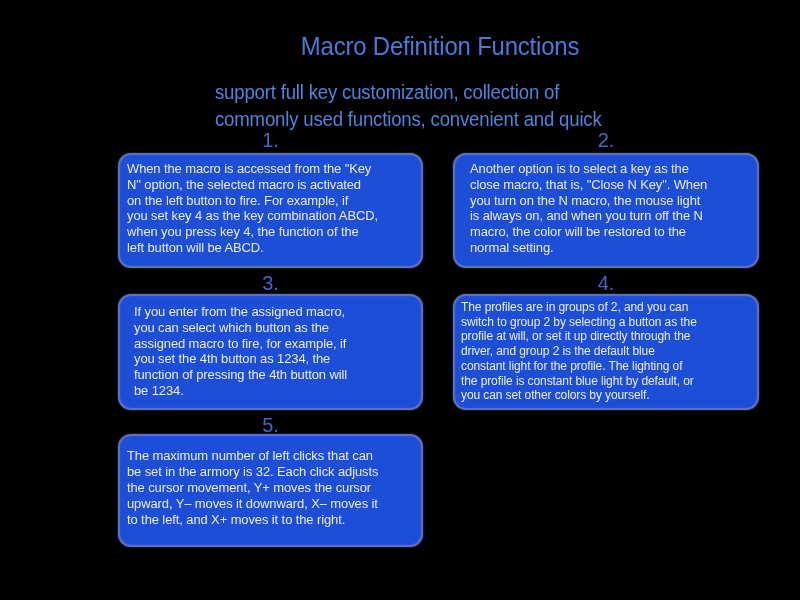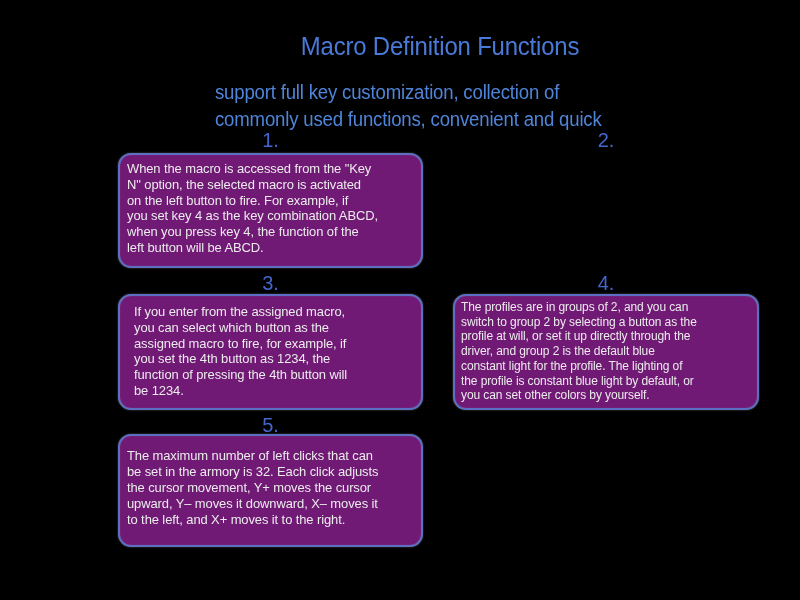--- a/index.html
+++ b/index.html
@@ -51,21 +51,21 @@
     font-weight: 500;
   }
   .n1 { left: 78px;  top: 129px; width: 305px; }
   .n2 { left: 413px; top: 129px; width: 306px; }
   .n3 { left: 78px;  top: 272px; width: 305px; }
   .n4 { left: 413px; top: 272px; width: 306px; }
   .n5 { left: 78px;  top: 414px; width: 305px; }
   .box {
     position: absolute;
     box-sizing: border-box;
-    background: #701a75;
+    background: #1d4ed8;
     border: 2px solid var(--box-border, #5c6fc2);
     border-radius: 13px;
     box-shadow: 0 0 2px rgba(255,255,255,0.35), inset 0 0 1px rgba(255,255,255,0.25);
     overflow: hidden;
   }
   .box .txt {
     color: var(--box-text, #ececec);
     font-size: 13.5px;
     line-height: 15.8px;
     letter-spacing: -0.1px;
@@ -96,20 +96,28 @@
   <div class="box b1">
     <div class="txt">When the macro is accessed from the "Key
 N" option, the selected macro is activated
 on the left button to fire. For example, if
 you set key 4 as the key combination ABCD,
 when you press key 4, the function of the
 left button will be ABCD.</div>
   </div>
 
   <div class="num n2">2.</div>
+  <div class="box b2">
+    <div class="txt">Another option is to select a key as the
+close macro, that is, "Close N Key". When
+you turn on the N macro, the mouse light
+is always on, and when you turn off the N
+macro, the color will be restored to the
+normal setting.</div>
+  </div>
 
   <div class="num n3">3.</div>
   <div class="box b3">
     <div class="txt">If you enter from the assigned macro,
 you can select which button as the
 assigned macro to fire, for example, if
 you set the 4th button as 1234, the
 function of pressing the 4th button will
 be 1234.</div>
   </div>

